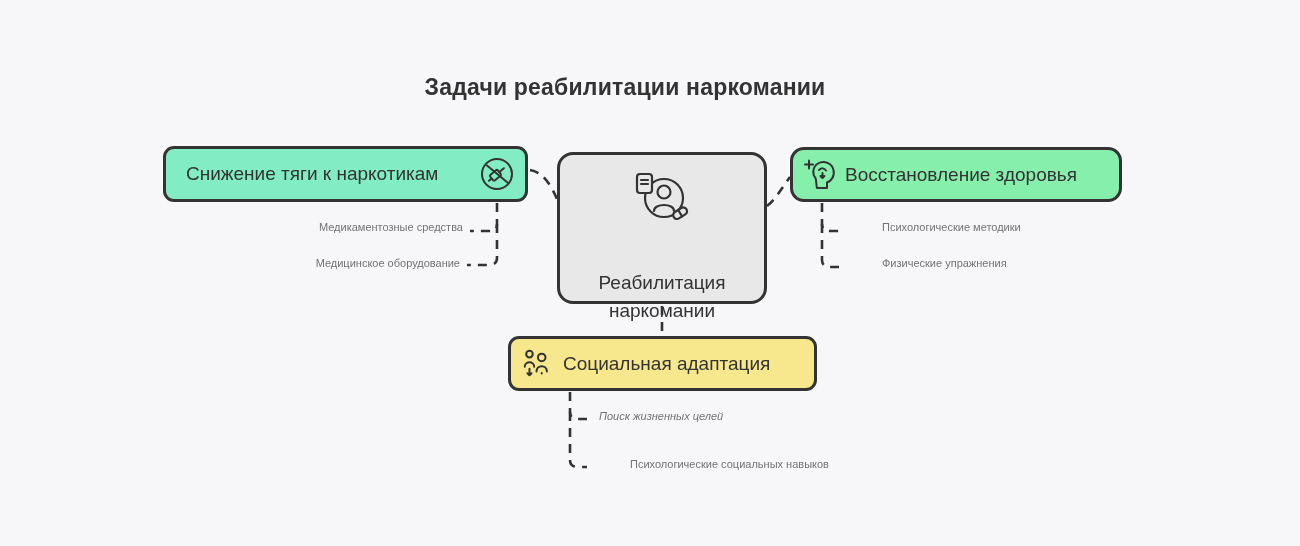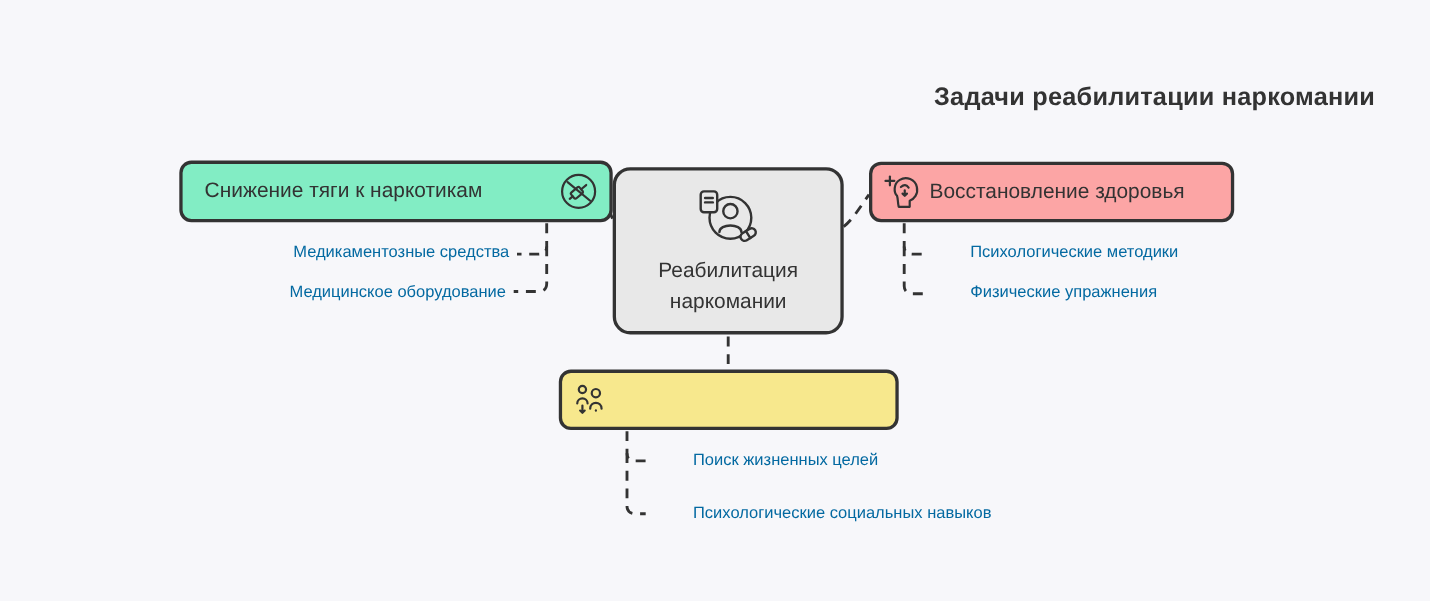--- a/index.html
+++ b/index.html
@@ -12,21 +12,21 @@
     width:1300px;
     height:546px;
     background:#f7f7fa;
     overflow:hidden;
   }
   .diagram-title{
     position:absolute;
     left:0; top:74;
     top:74px;
     width:1250px;
-    text-align:right;
+    text-align:center;
     font-size:23px;
     font-weight:bold;
     color:#333;
     letter-spacing:.2px;
   }
   .connectors{
     position:absolute;
     left:0; top:0;
     width:1300px;
     height:546px;
@@ -43,21 +43,21 @@
   .node{
     position:absolute;
     box-sizing:border-box;
     border:3px solid #333;
     border-radius:11px;
     display:flex;
     align-items:center;
     color:#333;
     font-size:19px;
   }
-  .node-left{ left:163px; top:146px; width:394px; height:56px; padding:0 52px 0 20px; }
+  .node-left{ left:163px; top:146px; width:365px; height:56px; padding:0 52px 0 20px; }
   .node-right{ left:790px; top:147px; width:332px; height:55px; padding:0 12px 0 52px; }
   .node-bottom{ left:508px; top:336px; width:309px; height:55px; padding:0 12px 0 52px; }
   .node-center{
     left:557px; top:152px; width:210px; height:152px;
     border-radius:16px;
     flex-direction:column;
     justify-content:flex-start;
     padding:14px 10px 10px 10px;
     text-align:center;
   }
@@ -71,31 +71,31 @@
     top:50%;
     transform:translateY(-50%);
     display:flex;
     align-items:center;
     justify-content:center;
   }
   .icon-right{ right:10px; }
   .icon-left{ left:10px; }
   .sub-label{
     position:absolute;
-    font-size:15px;
-    color:#0369a1;
+    font-size:11px;
+    color:#737373;
     white-space:nowrap;
     padding-left:37px;
   }
   .sub-left{ text-align:right; }
   .sl-0{ right:837px; top:221px; }
   .sl-1{ right:840px; top:257px;text-align:center; }
   .sr-0{ left:845px; top:221px; }
   .sr-1{ left:845px; top:257px; }
-  .sb-0{ left:593px; top:410px; }
+  .sb-0{ left:562px; top:410px;font-style:italic; }
   .sb-1{ left:593px; top:458px; }
   svg.glyph{ display:block; }
   svg.glyph *{ vector-effect:non-scaling-stroke; }
 </style>
 </head>
 <body>
 
 <div class="stage">
 
   <div class="diagram-title">Задачи реабилитации наркомании</div>
@@ -120,21 +120,21 @@
         <g transform="rotate(-40 18 18)">
           <rect x="11" y="14.5" width="10" height="7" rx="1.5"></rect>
           <line x1="21" y1="18" x2="27" y2="18"></line>
           <line x1="7.5" y1="18" x2="11" y2="18"></line>
         </g>
         <line x1="8" y1="9.5" x2="28.5" y2="26.5"></line>
       </svg>
     </span>
   </div>
 
-  <div class="node node-right" style="background-color: #fca5a5;">
+  <div class="node node-right" style="background-color: #86efac; border-radius: 14px;">
     <span class="side-icon icon-left">
       <svg class="glyph" width="34" height="36" viewBox="0 0 34 36" fill="none" stroke="#333" stroke-width="2" stroke-linecap="round" stroke-linejoin="round">
         <line x1="6" y1="3.5" x2="6" y2="11.5"></line>
         <line x1="2" y1="7.5" x2="10" y2="7.5"></line>
         <path d="M12.5,21 C9.5,18 9,10 15,6.5 C21,3 29,6 30.5,13 C32,19.5 28,24 24,25.5 L24,31 L14,31 C13,27 13.5,24 12.5,21 Z"></path>
         <path d="M16,13 q4,-3.5 7,0.5"></path>
         <path d="M19.5,16 v5 l-2,-2 m2,2 l2,-2"></path>
       </svg>
     </span>
     <span>Восстановление здоровья</span>
@@ -144,23 +144,24 @@
     <span class="side-icon icon-left">
       <svg class="glyph" width="32" height="32" viewBox="0 0 34 34" fill="none" stroke="#333" stroke-width="2" stroke-linecap="round" stroke-linejoin="round">
         <circle cx="9" cy="6.5" r="3.5"></circle>
         <path d="M4,20 c0,-6.5 10,-6.5 10,0"></path>
         <circle cx="22" cy="10" r="4"></circle>
         <path d="M16.5,25 c0,-7.5 11,-7.5 11,0"></path>
         <path d="M9,22 v7 l-2.2,-2.2 m2.2,2.2 l2.2,-2.2"></path>
         <path d="M22,27 v-0.5"></path>
       </svg>
     </span>
+    <span>Социальная адаптация</span>
   </div>
 
-  <div class="node node-center" style="background-color: rgb(232, 232, 232);">
+  <div class="node node-center" style="background-color: rgb(232, 232, 232); gap: 36px;">
     <span>
       <svg class="glyph" width="56" height="56" viewBox="0 0 56 56" fill="none" stroke="#333" stroke-width="2.2" stroke-linecap="round" stroke-linejoin="round">
         <circle cx="30" cy="29" r="19"></circle>
         <rect x="3" y="5" width="15" height="19" rx="3" fill="#e8e8e8"></rect>
         <line x1="7" y1="11" x2="14" y2="11"></line>
         <line x1="7" y1="15" x2="14" y2="15"></line>
         <circle cx="30" cy="23" r="6.5"></circle>
         <path d="M20,42 c0,-8 20,-8 20,0"></path>
         <g transform="rotate(-32 46 44)">
           <rect x="38.5" y="40.5" width="15" height="7.5" rx="3.75" fill="#e8e8e8"></rect>

